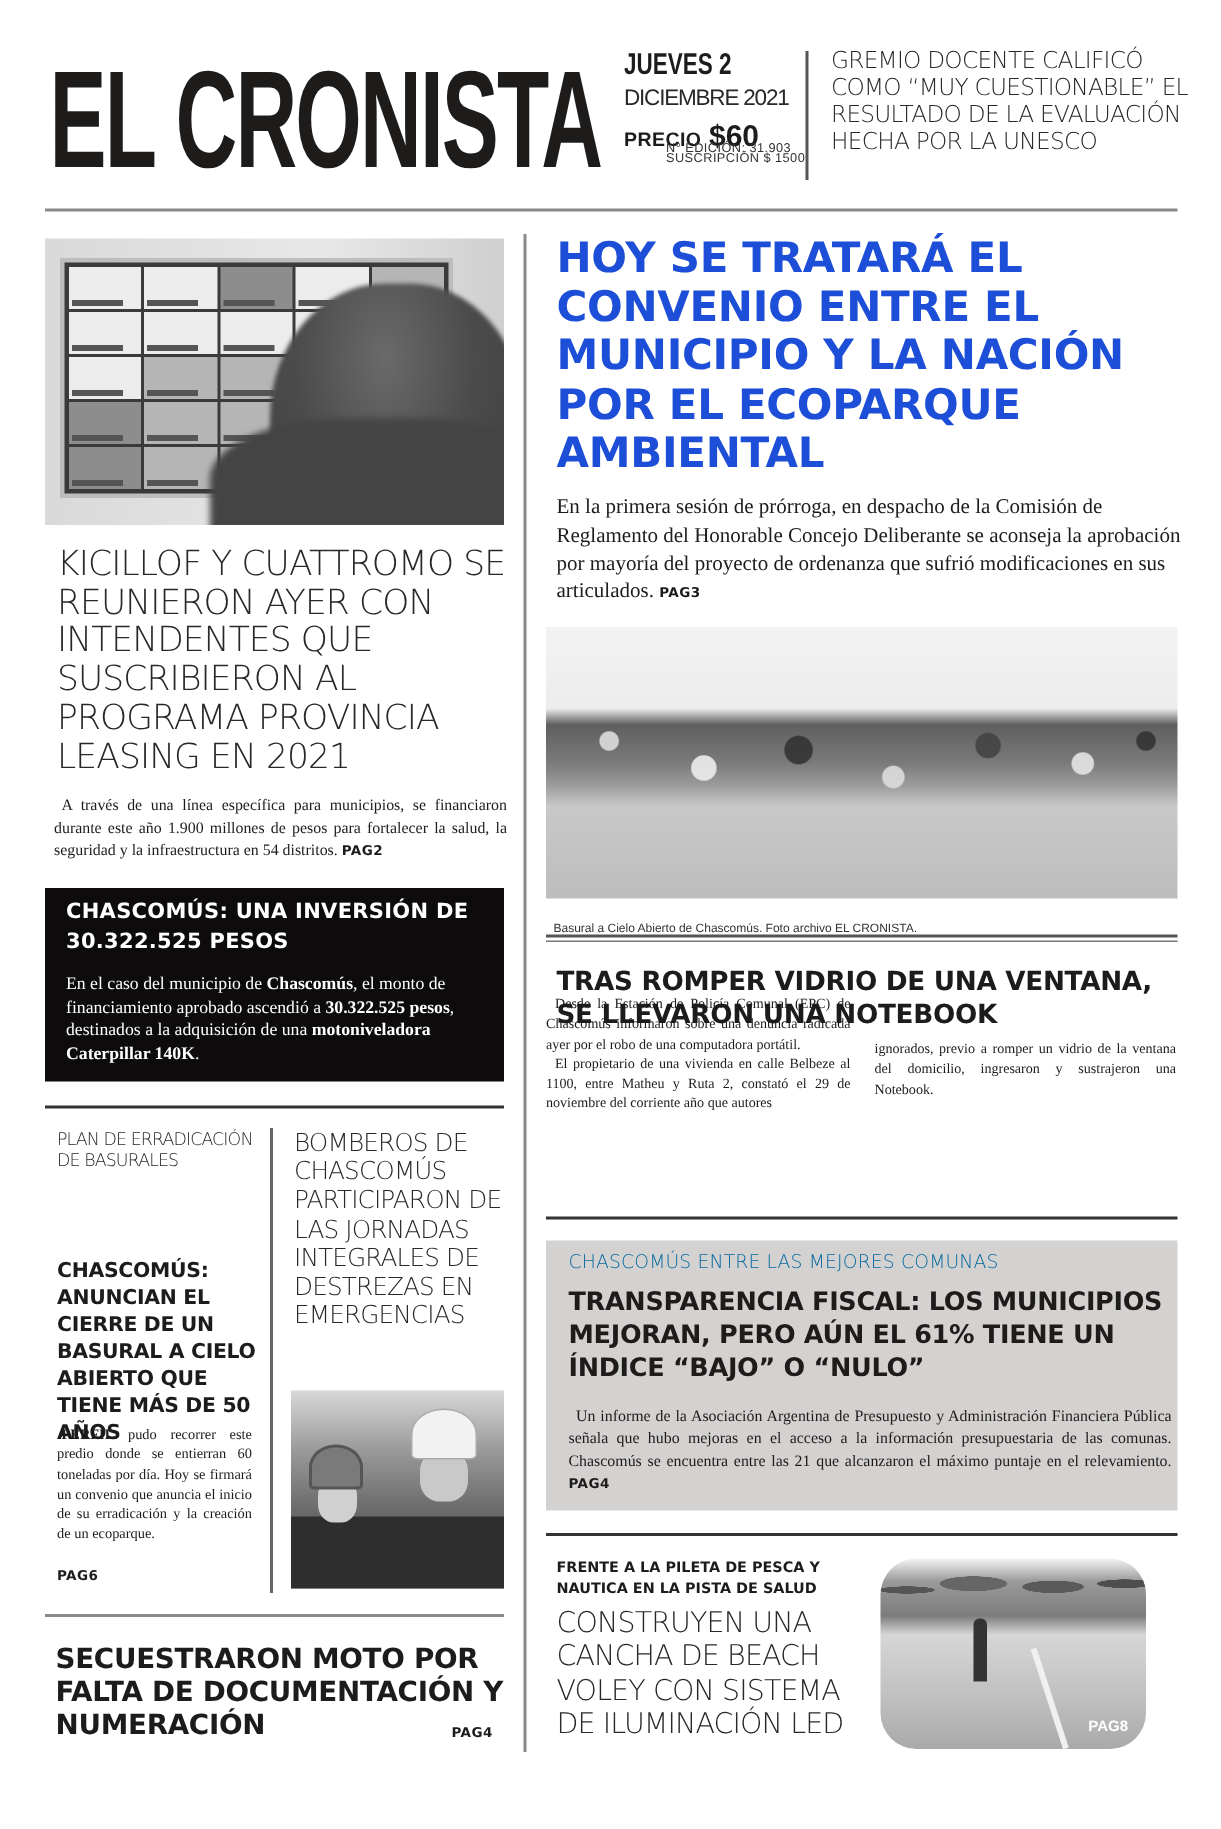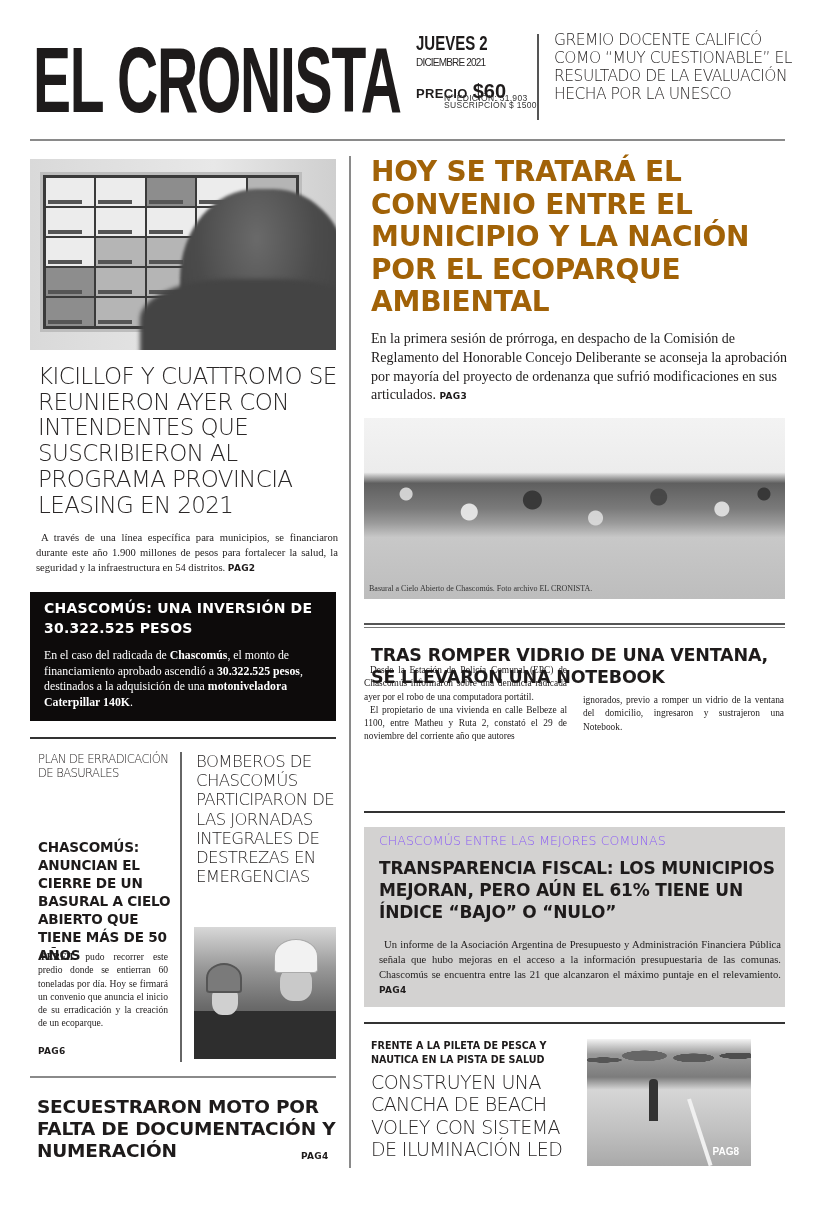--- a/index.html
+++ b/index.html
@@ -16,21 +16,21 @@
     font-size: 92px; line-height: 100px; letter-spacing: -2px;
     transform: scaleX(0.62); transform-origin: left top;
     white-space: nowrap; color: #1e1b1b;
   }
   .date-day {
     left: 416px; top: 32px; font-family: "Liberation Sans", sans-serif; font-weight: 700;
     font-size: 20px; transform: scaleX(0.75); transform-origin: left top; white-space: nowrap;
   }
   .date-month {
     left: 416px; top: 57px; font-family: "Liberation Sans", sans-serif; font-weight: 400;
-    font-size: 10px; letter-spacing: -0.8px; color: #2a2727; white-space: nowrap;
+    font-size: 15px; letter-spacing: -0.8px; color: #2a2727; white-space: nowrap;
   }
   .price-row { left: 416px; top: 80px; white-space: nowrap; }
   .price-label { font-family: "Liberation Sans", sans-serif; font-weight: 900; font-size: 13px; letter-spacing: 0.3px; margin-top: 18px; }
   .price-value { font-family: Liberation Sans, sans-serif; font-weight: 700; font-size: 20px; margin-left: 5px; }
   .sub-line { left: 416px; font-family: "Liberation Sans", sans-serif; font-size: 8.5px; line-height: 9px; letter-spacing: 0.3px; color: #333; white-space: nowrap; padding-left: 28px; }
   .mast-vrule { left: 537px; top: 34px; width: 1.5px; height: 86px; background: #555; }
   .mast-headline {
     left: 554px; top: 31px; width: 240px;
     font-family: "DejaVu Sans", sans-serif; font-weight: 300; font-size: 15.5px; line-height: 18px;
     letter-spacing: -0.5px; color: #2a2727;
@@ -63,37 +63,38 @@
     background:
       radial-gradient(circle at 10% 30%, #ddd 0 6px, transparent 7px),
       radial-gradient(circle at 25% 60%, #eee 0 8px, transparent 9px),
       radial-gradient(circle at 40% 40%, #333 0 9px, transparent 10px),
       radial-gradient(circle at 55% 70%, #ddd 0 7px, transparent 8px),
       radial-gradient(circle at 70% 35%, #444 0 8px, transparent 9px),
       radial-gradient(circle at 85% 55%, #e5e5e5 0 7px, transparent 8px),
       radial-gradient(circle at 95% 30%, #333 0 6px, transparent 7px);
     opacity: 0.9;
   }
-  .dump-caption { left: 369px; top: 584px; font-family: Liberation Serif, serif; font-size: 8px; color: #333; white-space: nowrap; }
+  .dump-caption { left: 369px; top: 614px; font-family: Liberation Sans, sans-serif; font-size: 8px; color: #333; white-space: nowrap; }
   .dump-rule1 { left: 364px; top: 623px; width: 421px; height: 2px; background: #555; }
   .dump-rule2 { left: 364px; top: 627px; width: 421px; height: 1px; background: #777; }
 
   .photo-firemen {
     left: 194px; top: 927px; width: 142px; height: 132px;
     background: linear-gradient(180deg, #d8d8d8 0%, #9a9a9a 30%, #6b6b6b 60%, #3f3f3f 100%);
   }
   .fm-helmet1 { position: absolute; left: 12px; top: 36px; width: 36px; height: 30px; border-radius: 50% 50% 10% 10%; background: #7a7a7a; border: 2px solid #555; }
   .fm-face1 { position: absolute; left: 18px; top: 58px; width: 26px; height: 30px; border-radius: 40%; background: #d0d0d0; }
   .fm-helmet2 { position: absolute; left: 80px; top: 12px; width: 44px; height: 34px; border-radius: 50% 50% 10% 10%; background: #f2f2f2; border: 1px solid #aaa; }
   .fm-face2 { position: absolute; left: 86px; top: 40px; width: 32px; height: 34px; border-radius: 40%; background: #c9c9c9; }
   .fm-body { position: absolute; left: 0; right: 0; bottom: 0; height: 48px; background: #2e2e2e; }
 
   .photo-park {
-    left: 587px; top: 1039px; width: 164px; height: 127px;
+    left: 587px; top: 1039px; width: 177px; height: 127px;
     background: linear-gradient(180deg, #f4f4f4 0%, #9a9a9a 12%, #7c7c7c 30%, #d6d6d6 40%, #c2c2c2 70%, #a9a9a9 100%);
+    border-radius: 24px;
   }
   .park-trees { position: absolute; left: 0; right: 0; top: 0; height: 42px; background:
       radial-gradient(ellipse at 10% 50%, #555 0 18px, transparent 19px),
       radial-gradient(ellipse at 35% 40%, #666 0 22px, transparent 23px),
       radial-gradient(ellipse at 65% 45%, #5a5a5a 0 20px, transparent 21px),
       radial-gradient(ellipse at 92% 40%, #4e4e4e 0 18px, transparent 19px); }
   .park-person { position: absolute; left: 62px; top: 40px; width: 9px; height: 42px; background: #333; border-radius: 4px 4px 0 0; }
   .park-tripod { position: absolute; left: 100px; top: 60px; width: 4px; height: 70px; background: #f0f0f0; transform: rotate(-18deg); transform-origin: top; }
   .park-pag { position: absolute; right: 12px; bottom: 9px; font-family: "Liberation Sans", sans-serif; font-weight: 700; font-size: 10px; color: #ffffff; }
 
@@ -117,32 +118,32 @@
   .perfil-body { left: 38px; top: 950px; width: 130px; font-size: 9.6px; line-height: 13.3px; text-align: justify; text-indent: 3px; }
   .perfil-pag { left: 38px; top: 1046px; }
   .inner-vrule { left: 180px; top: 752px; width: 1.5px; height: 310px; background: #666; }
 
   .bomberos-head { left: 196px; top: 752px; width: 150px; font-size: 16.5px; line-height: 19.2px; }
 
   .bottom-left-rule { left: 30px; top: 1076px; width: 306px; height: 2px; background: #8a8a8a; }
   .moto-head { left: 37px; top: 1096px; width: 310px; font-size: 18.5px; line-height: 22px; }
   .moto-pag { left: 301px; top: 1151px; }
 
-  .main-head { left: 371px; top: 156px; width: 420px; font-family: "DejaVu Sans", sans-serif; font-weight: 700; font-size: 28px; line-height: 32.5px; letter-spacing: -0.2px; color: #a16207; }
+  .main-head { left: 371px; top: 156px; width: 420px; font-family: "DejaVu Sans", sans-serif; font-weight: 700; font-size: 28px; line-height: 32.5px; letter-spacing: -0.2px; color: #1d4ed8; }
   .main-body { left: 371px; top: 330px; width: 420px; font-size: 14px; line-height: 18.8px; color: #1e1b1b; }
 
   .robo-head { left: 371px; top: 644px; width: 420px; font-size: 17.5px; line-height: 22px; }
   .robo-col1 { left: 364px; top: 664px; width: 203px; font-size: 9.4px; line-height: 13.3px; text-align: justify; }
   .robo-col2 { left: 583px; top: 694px; width: 201px; font-size: 9.4px; line-height: 13.3px; text-align: justify; }
   .robo-col1 p, .robo-col2 p { text-indent: 6px; }
   .robo-col2 p.cont { text-indent: 0; }
   .robo-rule { left: 364px; top: 811px; width: 421px; height: 2px; background: #333; }
 
   .grey-box { left: 364px; top: 827px; width: 421px; height: 180px; background: #d3d2d1; }
-  .grey-kicker { left: 379px; top: 833px; font-family: "DejaVu Sans", sans-serif; font-weight: 300; font-size: 12.5px; letter-spacing: 0.1px; color: #8b5cf6; white-space: nowrap; }
+  .grey-kicker { left: 379px; top: 833px; font-family: "DejaVu Sans", sans-serif; font-weight: 300; font-size: 12.5px; letter-spacing: 0.1px; color: #0369a1; white-space: nowrap; }
   .grey-head { left: 379px; top: 857px; width: 400px; font-size: 17px; line-height: 22px; }
   .grey-body { left: 379px; top: 937px; width: 402px; font-size: 10.6px; line-height: 15px; text-align: justify; text-indent: 5px; }
 
   .bottom-right-rule { left: 364px; top: 1022px; width: 421px; height: 2px; background: #333; }
   .beach-kicker { left: 371px; top: 1039px; width: 215px; font-family: "DejaVu Sans", sans-serif; font-weight: 700; font-size: 9.6px; line-height: 13.5px; color: #1e1b1b; }
   .beach-head { left: 371px; top: 1071px; width: 215px; font-size: 19px; line-height: 22.4px; }
 </style>
 </head>
 <body>
 
@@ -191,21 +192,21 @@
   </div>
   <div class="vc-person"></div>
   <div class="vc-person-body"></div>
 </div>
 
 <div class="abs light-head kicillof-head">KICILLOF Y CUATTROMO SE REUNIERON AYER CON INTENDENTES QUE SUSCRIBIERON AL PROGRAMA PROVINCIA LEASING EN 2021</div>
 <div class="abs serif kicillof-body"><span>A través de una línea específica para municipios, se financiaron durante este año 1.900 millones de pesos para fortalecer la salud, la seguridad y la infraestructura en 54 distritos.</span> <span class="pag">PAG2</span></div>
 
 <div class="abs black-box"></div>
 <div class="abs black-box-head">CHASCOMÚS: UNA INVERSIÓN DE 30.322.525 PESOS</div>
-<div class="abs serif black-box-body"><span>En el caso del radicada de </span><b>Chascomús</b><span>, el monto de financiamiento aprobado ascendió a </span><b>30.322.525 pesos</b><span>, destinados a la adquisición de una </span><b>motoniveladora Caterpillar 140K</b><span>.</span></div>
+<div class="abs serif black-box-body"><span>En el caso del municipio de </span><b>Chascomús</b><span>, el monto de financiamiento aprobado ascendió a </span><b>30.322.525 pesos</b><span>, destinados a la adquisición de una </span><b>motoniveladora Caterpillar 140K</b><span>.</span></div>
 
 <div class="abs left-mid-rule"></div>
 
 <div class="abs light-head plan-kicker">PLAN DE ERRADICACIÓN DE BASURALES</div>
 <div class="abs bold-head chasco-head">CHASCOMÚS: ANUNCIAN EL CIERRE DE UN BASURAL A CIELO ABIERTO QUE TIENE MÁS DE 50 AÑOS</div>
 <div class="abs serif perfil-body"><b>PERFIL</b><span> pudo recorrer este predio donde se entierran 60 toneladas por día. Hoy se firmará un convenio que anuncia el inicio de su erradicación y la creación de un ecoparque.</span></div>
 <div class="abs pag perfil-pag">PAG6</div>
 <div class="abs inner-vrule"></div>
 
 <div class="abs light-head bomberos-head">BOMBEROS DE CHASCOMÚS PARTICIPARON DE LAS JORNADAS INTEGRALES DE DESTREZAS EN EMERGENCIAS</div>

